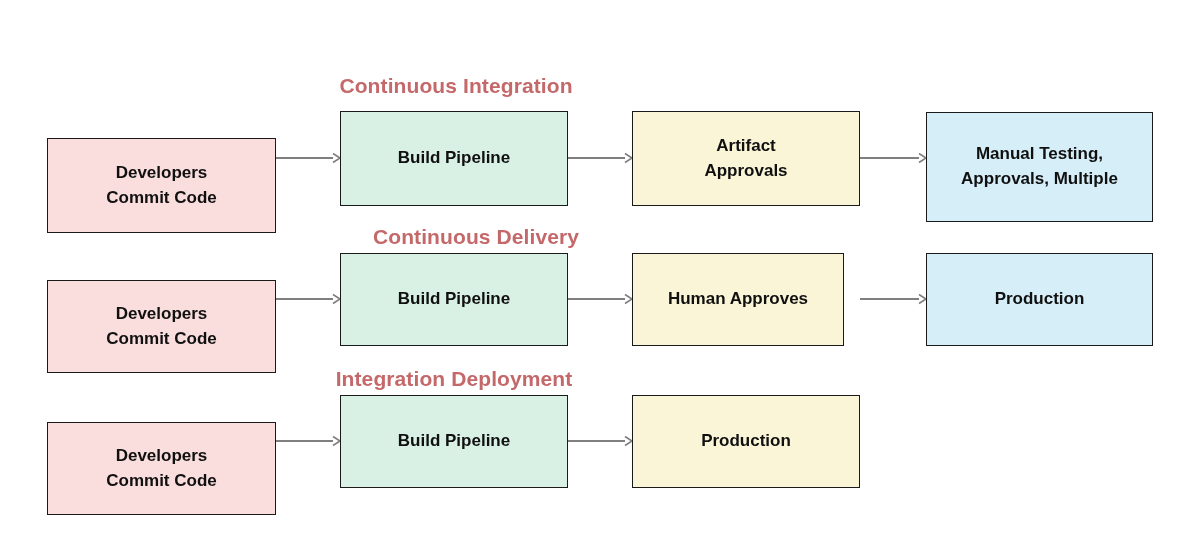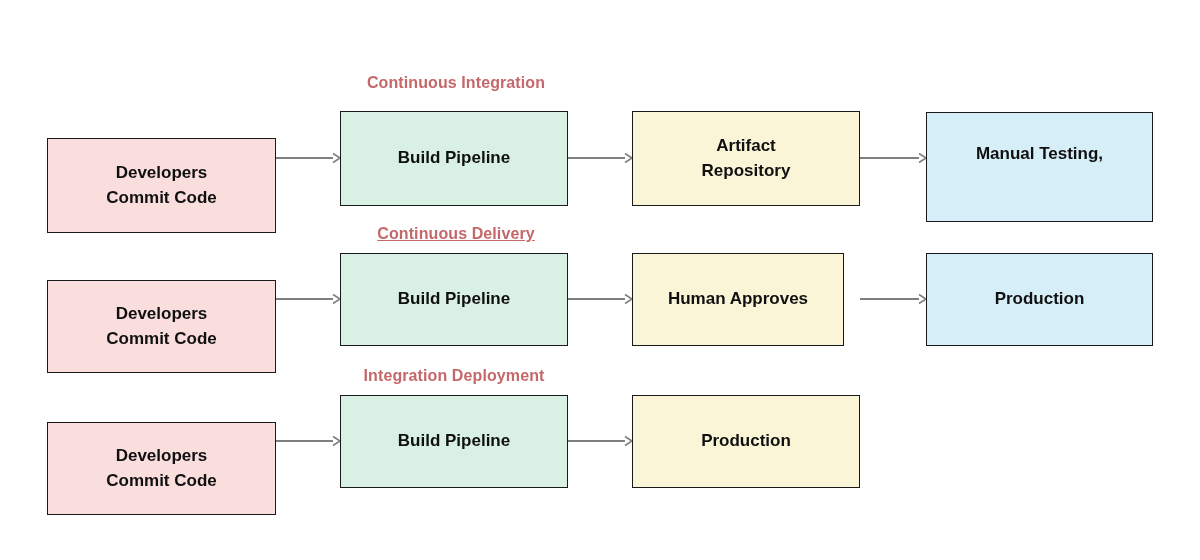--- a/index.html
+++ b/index.html
@@ -14,21 +14,21 @@
     overflow: hidden;
   }
   #canvas {
     position: relative;
     width: 1200px;
     height: 560px;
   }
   .row-title {
     position: absolute;
     color: #c4686a;
-    font-size: 16px;
+    font-size: 21px;
     font-weight: bold;
     letter-spacing: 0.1px;
     white-space: nowrap;
     text-align: center;
     transform: translateX(-50%);
   }
   .node {
     position: absolute;
     box-sizing: border-box;
     border: 1.4px solid #1a1a1a;
@@ -89,39 +89,39 @@
   <div class="connector" style="left:568px; top:152px; width:64px;">
     <svg width="64" height="12" viewBox="0 0 64 12">
       <line x1="0" y1="6" x2="57" y2="6" stroke="#7f7f7f" stroke-width="2"></line>
       <path d="M57 1.5 L64 6 L57 10.5" fill="none" stroke="#7f7f7f" stroke-width="1.6"></path>
     </svg>
   </div>
 
   <div class="node fill-yellow" style="left:632px; top:111px; width:228px; height:95px;">
     <span class="label">
       <span>Artifact</span><br>
-      <span>Repository</span>
+      <span>Approvals</span>
     </span>
   </div>
 
   <div class="connector" style="left:860px; top:152px; width:66px;">
     <svg width="66" height="12" viewBox="0 0 66 12">
       <line x1="0" y1="6" x2="59" y2="6" stroke="#7f7f7f" stroke-width="2"></line>
       <path d="M59 1.5 L66 6 L59 10.5" fill="none" stroke="#7f7f7f" stroke-width="1.6"></path>
     </svg>
   </div>
 
   <div class="node fill-blue" style="left:926px; top:112px; width:227px; height:110px;">
     <span class="label">
       <span>Manual Testing,</span><br>
-      <br>
-    </span>
-  </div>
-
-  <div class="row-title" style="left:456px; top:225px;text-decoration:underline;">Continuous Delivery</div>
+      <span>Approvals, Multiple</span><br>
+    </span>
+  </div>
+
+  <div class="row-title" style="left:476px; top:225px;">Continuous Delivery</div>
 
   <div class="node fill-pink" style="left:47px; top:253px; width:229px; height:93px;">
     <span class="label">
       <span>Developers</span><br>
       <span>Commit Code</span>
     </span>
   </div>
 
   <div class="connector" style="left:276px; top:293px; width:64px;">
     <svg width="64" height="12" viewBox="0 0 64 12">

